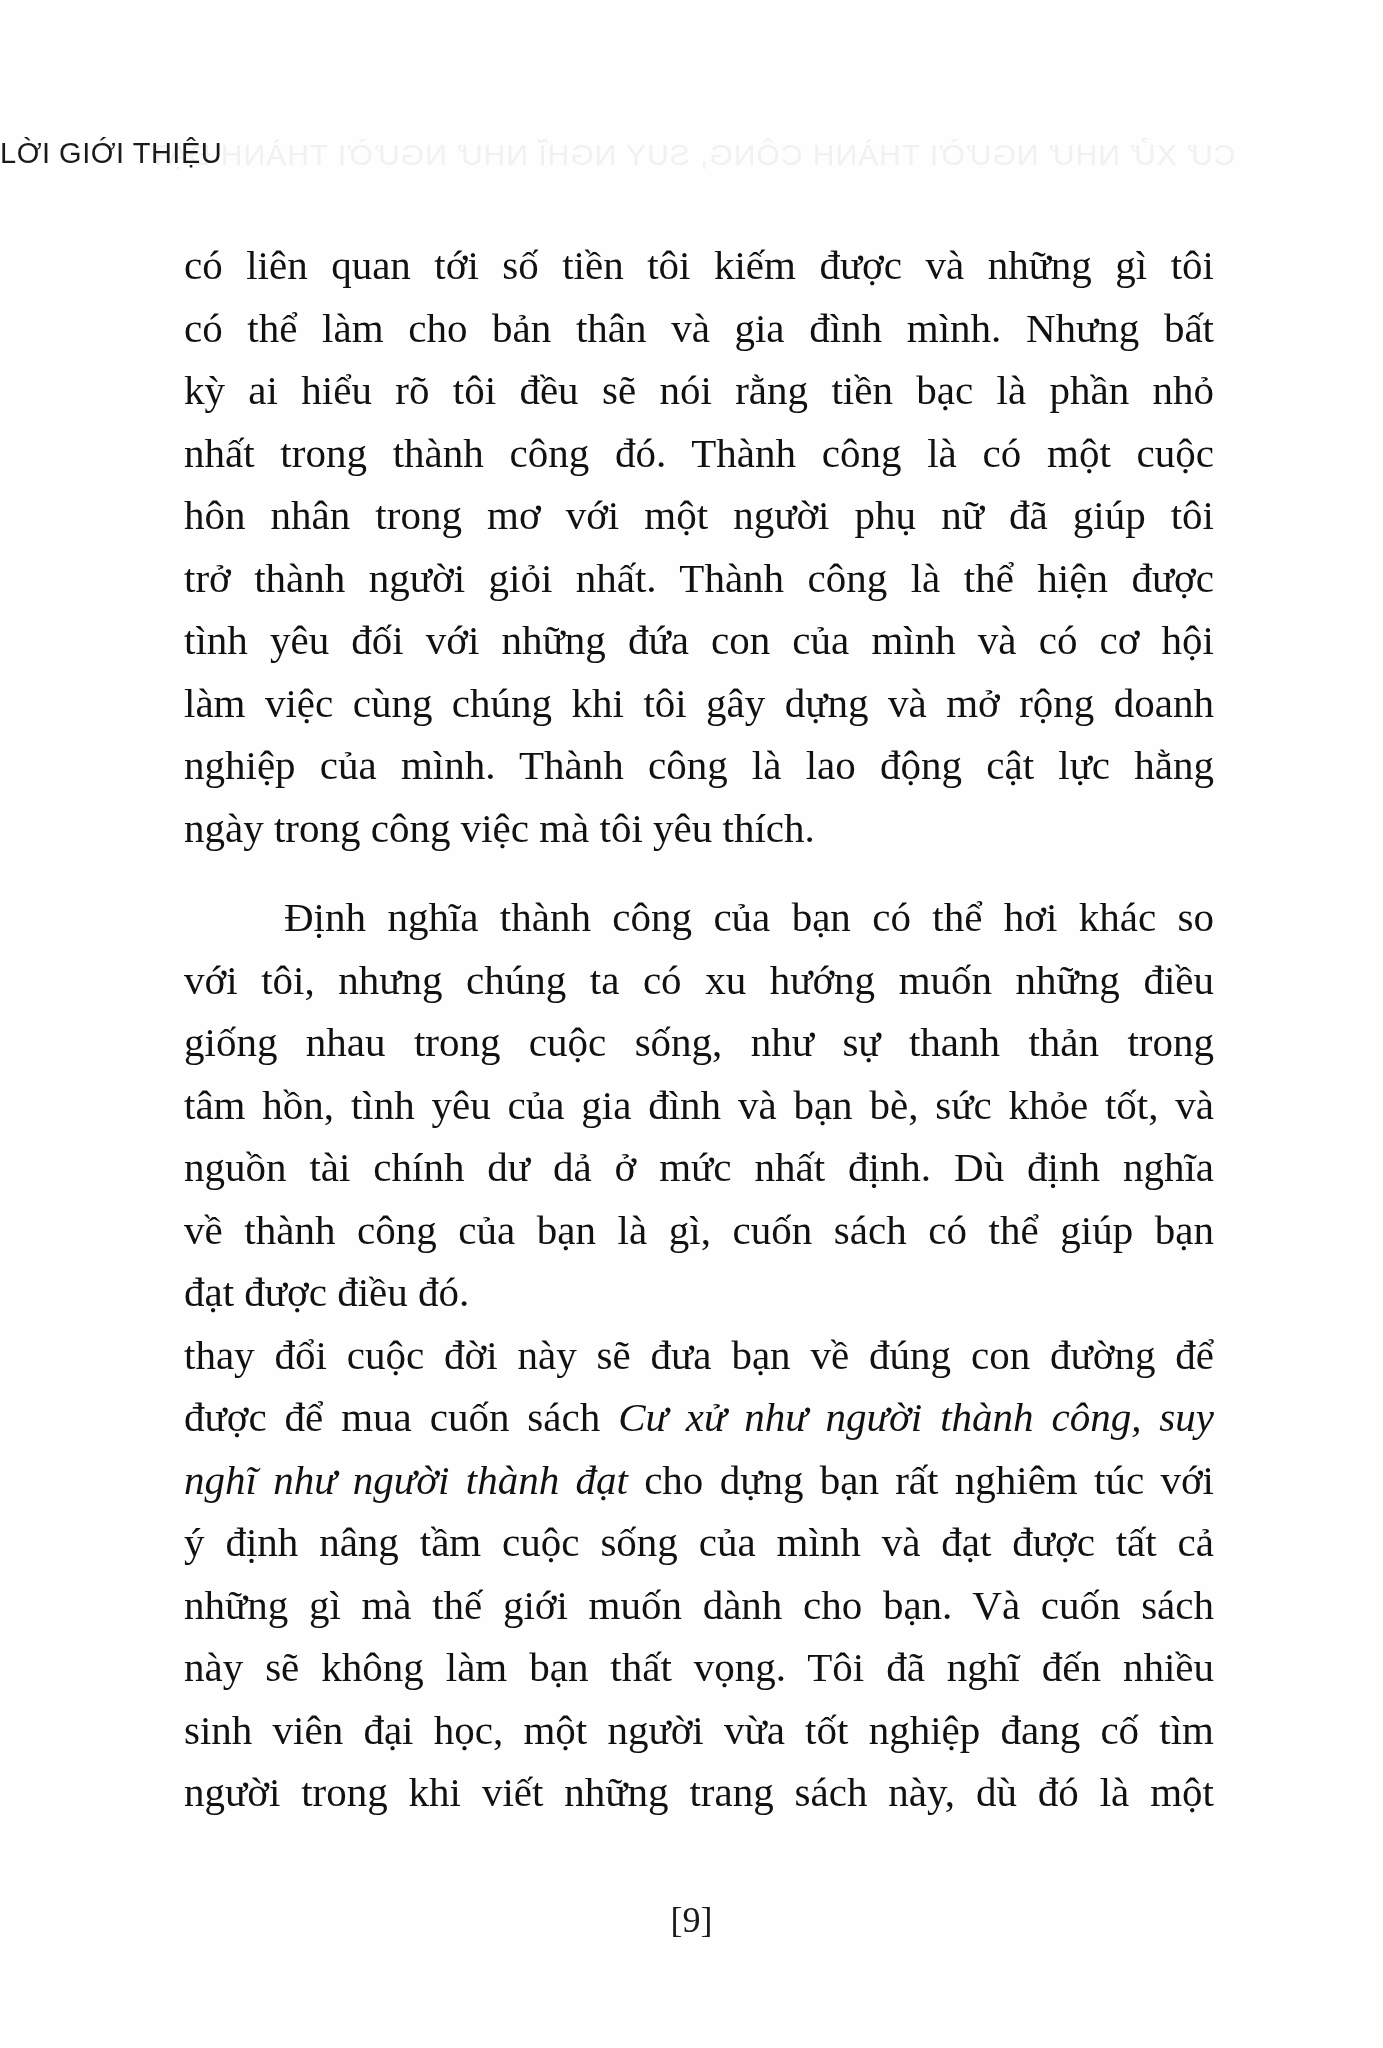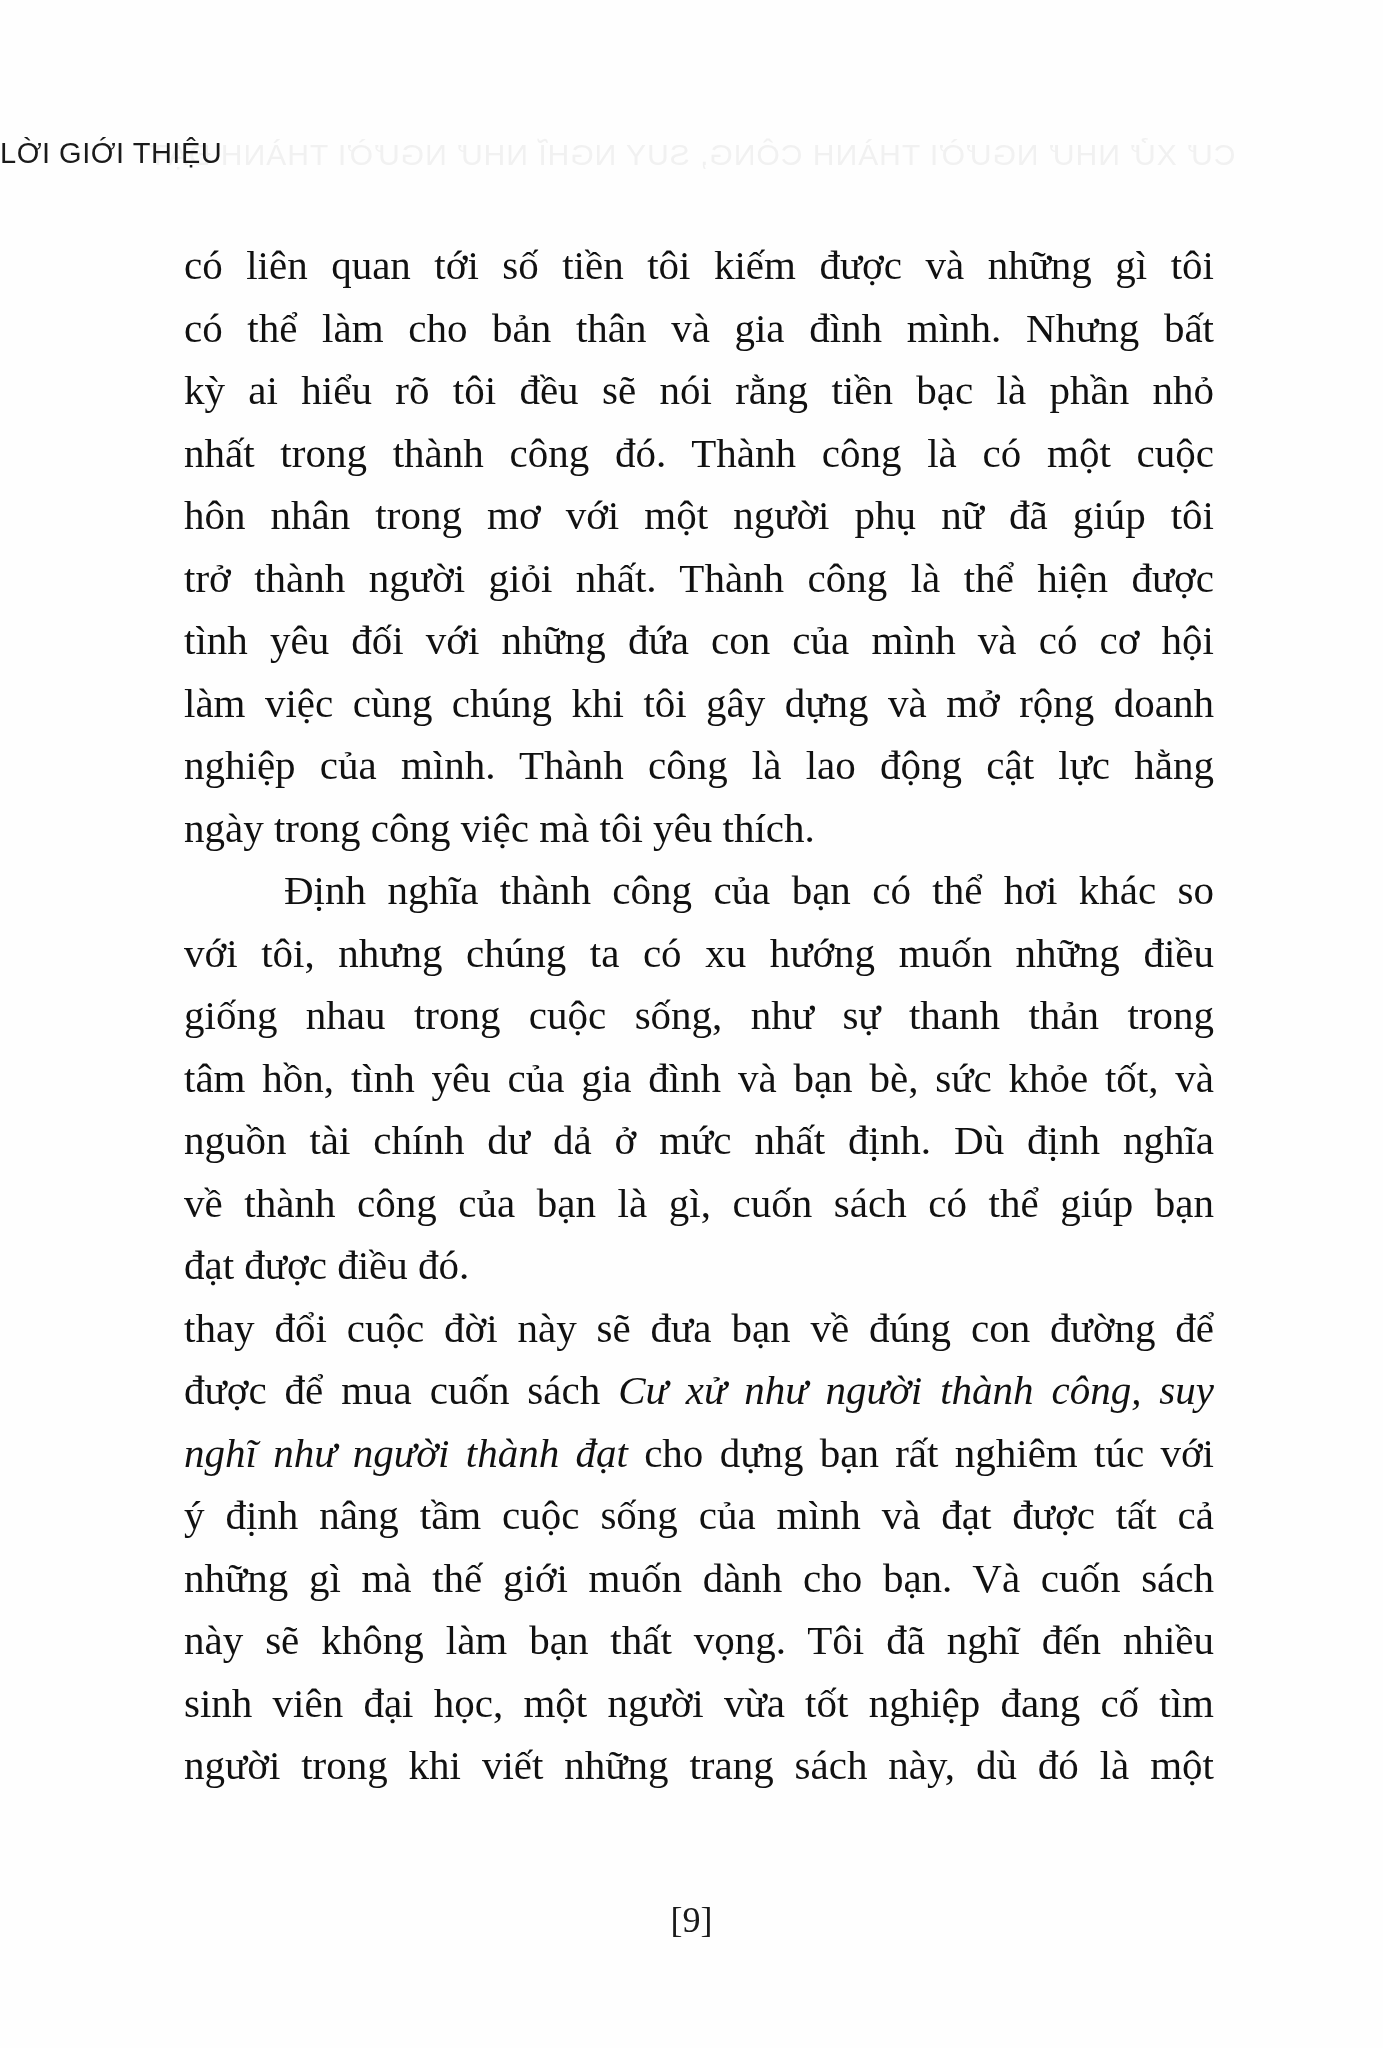--- a/index.html
+++ b/index.html
@@ -59,20 +59,21 @@
       white-space: nowrap;
       text-align: justify;
       text-align-last: justify;
       height: 62.5px;
     }
     .line.last {
       text-align-last: left;
     }
     .line.indent {
       padding-left: 100px;
+      margin-top: 27px;
     }
     .ital { font-style: italic; }
     .page-number {
       position: absolute;
       top: 1899px;
       left: 0;
       width: 1383px;
       text-align: center;
       font-family: "Liberation Serif", serif;
       font-size: 36px;

